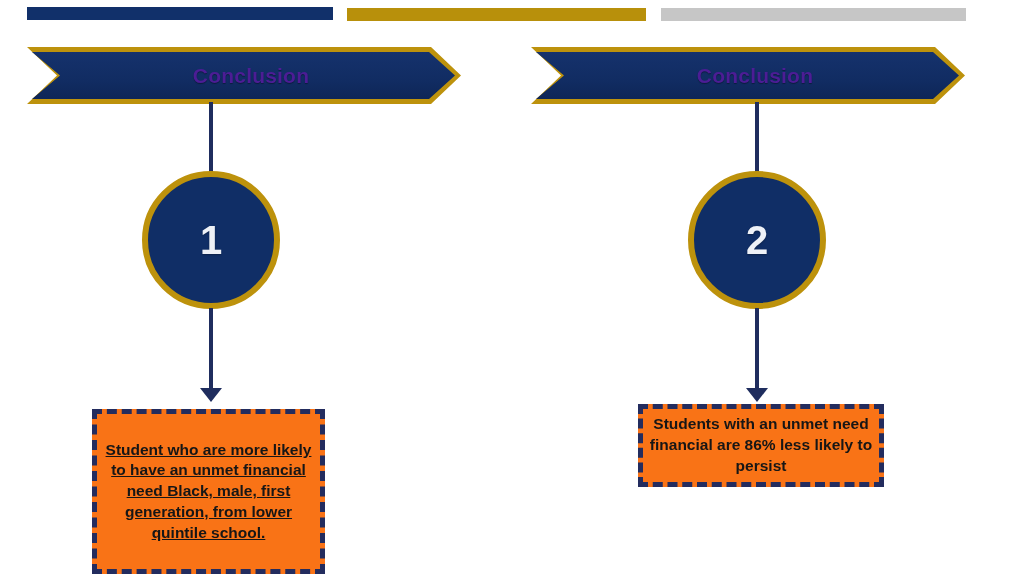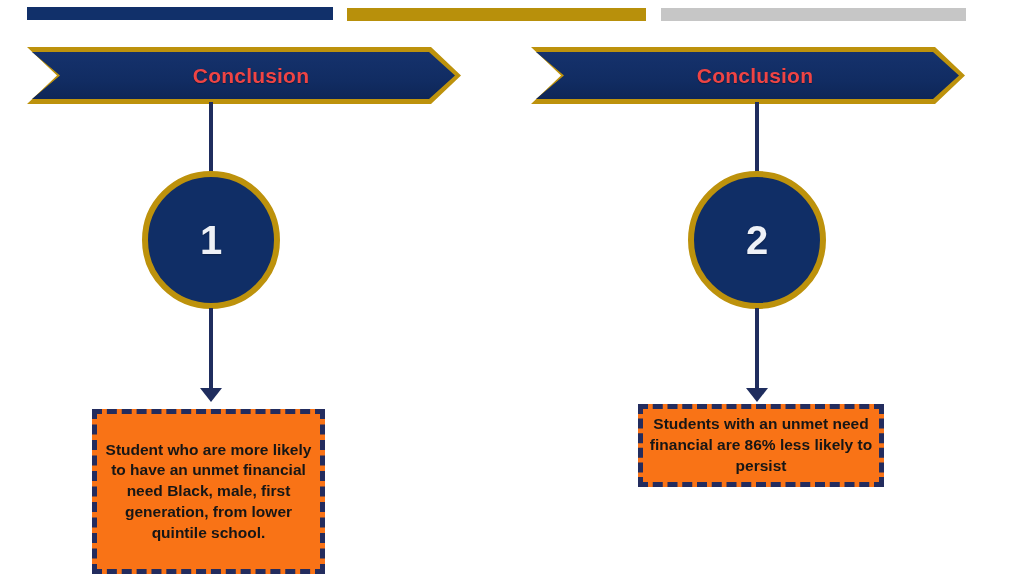--- a/index.html
+++ b/index.html
@@ -56,21 +56,21 @@
   .banner .banner-label {
     position: absolute;
     left: 0; top: 0;
     width: 100%;
     height: 100%;
     display: flex;
     align-items: center;
     justify-content: center;
     padding-left: 14px;
     box-sizing: border-box;
-    color: #ef4444;
+    color: #4c1d95;
     font-size: 21px;
     font-weight: bold;
     letter-spacing: 0.2px;
     text-shadow: 0 1px 1px rgba(0,0,0,0.35);
   }
   #banner-1 { left: 27px;  width: 434px; }
   #banner-2 { left: 531px; width: 434px; }
 
   
   .connector {
@@ -140,20 +140,21 @@
     justify-content: center;
     text-align: center;
     color: #161616;
     font-weight: bold;
     line-height: 1.34;
   }
   #callout-1 {
     left: 92px;  top: 409px;  width: 233px; height: 165px;
     font-size: 15.5px;
     padding: 4px 8px;
+    text-decoration: underline;
   }
   #callout-2 {
     left: 638px; top: 404px;  width: 246px; height: 83px;
     font-size: 15.5px;
     padding: 2px 6px;
   }
   .callout-text { display: block; }
 </style>
 </head>
 <body>

